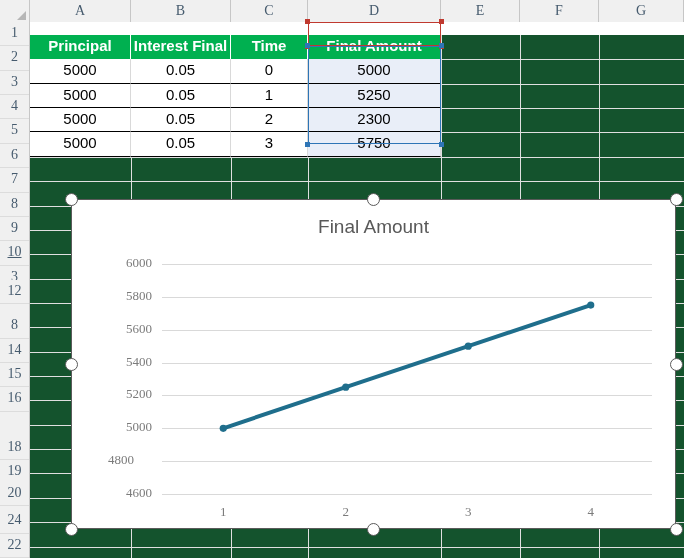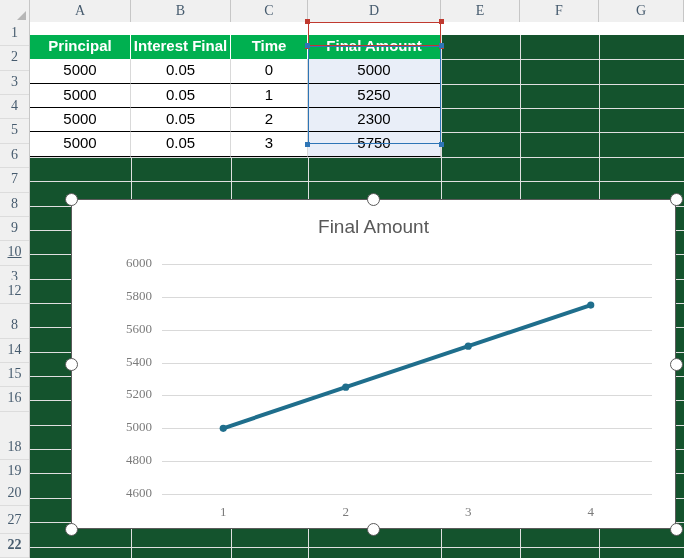--- a/index.html
+++ b/index.html
@@ -220,22 +220,22 @@
       <div class="row-head" style="top: 265.6px; height: 24.36px; line-height: 22.36px;">3</div>
       <div class="row-head" style="top: 280px; height: 24.36px; line-height: 22.36px;">12</div>
       <div class="row-head" style="top: 314.32px; height: 24.36px; line-height: 22.36px;">8</div>
       <div class="row-head" style="top: 338.68px; height: 24.36px; line-height: 22.36px;">14</div>
       <div class="row-head" style="top: 363.04px; height: 24.36px; line-height: 22.36px;">15</div>
       <div class="row-head" style="top: 387.4px; height: 24.36px; line-height: 22.36px;">16</div>
       <div class="row-head" style="top: 411.76px; height: 24.36px; line-height: 22.36px; margin-top: 33px;">17</div>
       <div class="row-head" style="top: 436.12px; height: 24.36px; line-height: 22.36px;">18</div>
       <div class="row-head" style="top: 460.48px; height: 24.36px; line-height: 22.36px;">19</div>
       <div class="row-head" style="top: 482px; height: 24.36px; line-height: 22.36px; text-align: center;">20</div>
-      <div class="row-head" style="top: 509.2px; height: 24.36px; line-height: 22.36px;">27</div>
-      <div class="row-head" style="top: 533.56px; height: 24.36px; line-height: 22.36px; font-weight: bold;">22</div>
+      <div class="row-head" style="top: 509.2px; height: 24.36px; line-height: 22.36px;">24</div>
+      <div class="row-head" style="top: 533.56px; height: 24.36px; line-height: 22.36px;">22</div>
     </div>
 
   <div class="gridarea">
     <div id="gridlines">
         <div class="gline-v" style="left: 101px;"></div>
         <div class="gline-v" style="left: 201px;"></div>
         <div class="gline-v" style="left: 278px;"></div>
         <div class="gline-v" style="left: 411px;"></div>
         <div class="gline-v" style="left: 490px;"></div>
         <div class="gline-v" style="left: 569px;"></div>
@@ -293,21 +293,21 @@
           <div class="ytick" style="left: 18px; width: 62px; top: 87.8571px;">5800</div>
           <div class="hgrid" style="left: 90px; width: 490px; top: 130px;"></div>
           <div class="ytick" style="left: 18px; width: 62px; top: 120.714px;">5600</div>
           <div class="hgrid" style="left: 90px; width: 490px; top: 163px;"></div>
           <div class="ytick" style="left: 18px; width: 62px; top: 153.571px;">5400</div>
           <div class="hgrid" style="left: 90px; width: 490px; top: 195px;"></div>
           <div class="ytick" style="left: 18px; width: 62px; top: 186.429px;">5200</div>
           <div class="hgrid" style="left: 90px; width: 490px; top: 228px;"></div>
           <div class="ytick" style="left: 18px; width: 62px; top: 219.286px;">5000</div>
           <div class="hgrid" style="left: 90px; width: 490px; top: 261px;"></div>
-          <div class="ytick" style="left: 18px; width: 62px; top: 252.143px;">4800</div>
+          <div class="ytick" style="left: 18px; width: 62px; top: 252.143px; text-align: center;">4800</div>
           <div class="hgrid" style="left: 90px; width: 490px; top: 294px;"></div>
           <div class="ytick" style="left: 18px; width: 62px; top: 285px;">4600</div>
           <div class="xtick" style="left: 121.25px; width: 60px; top: 304px;">1</div>
           <div class="xtick" style="left: 243.75px; width: 60px; top: 304px;">2</div>
           <div class="xtick" style="left: 366.25px; width: 60px; top: 304px;">3</div>
           <div class="xtick" style="left: 488.75px; width: 60px; top: 304px;">4</div>
           <svg class="chart-svg" width="605" height="330">
             <path d="M151.25 228.28571428571428 L273.75 187.21428571428572 L396.25 146.14285714285714 L518.75 105.07142857142857" fill="none" stroke="#1F6E8C" stroke-width="4" stroke-linecap="round" stroke-linejoin="round"></path>
             <circle cx="151.25" cy="228.28571428571428" r="3.6" fill="#1F6E8C"></circle>
             <circle cx="273.75" cy="187.21428571428572" r="3.6" fill="#1F6E8C"></circle>

